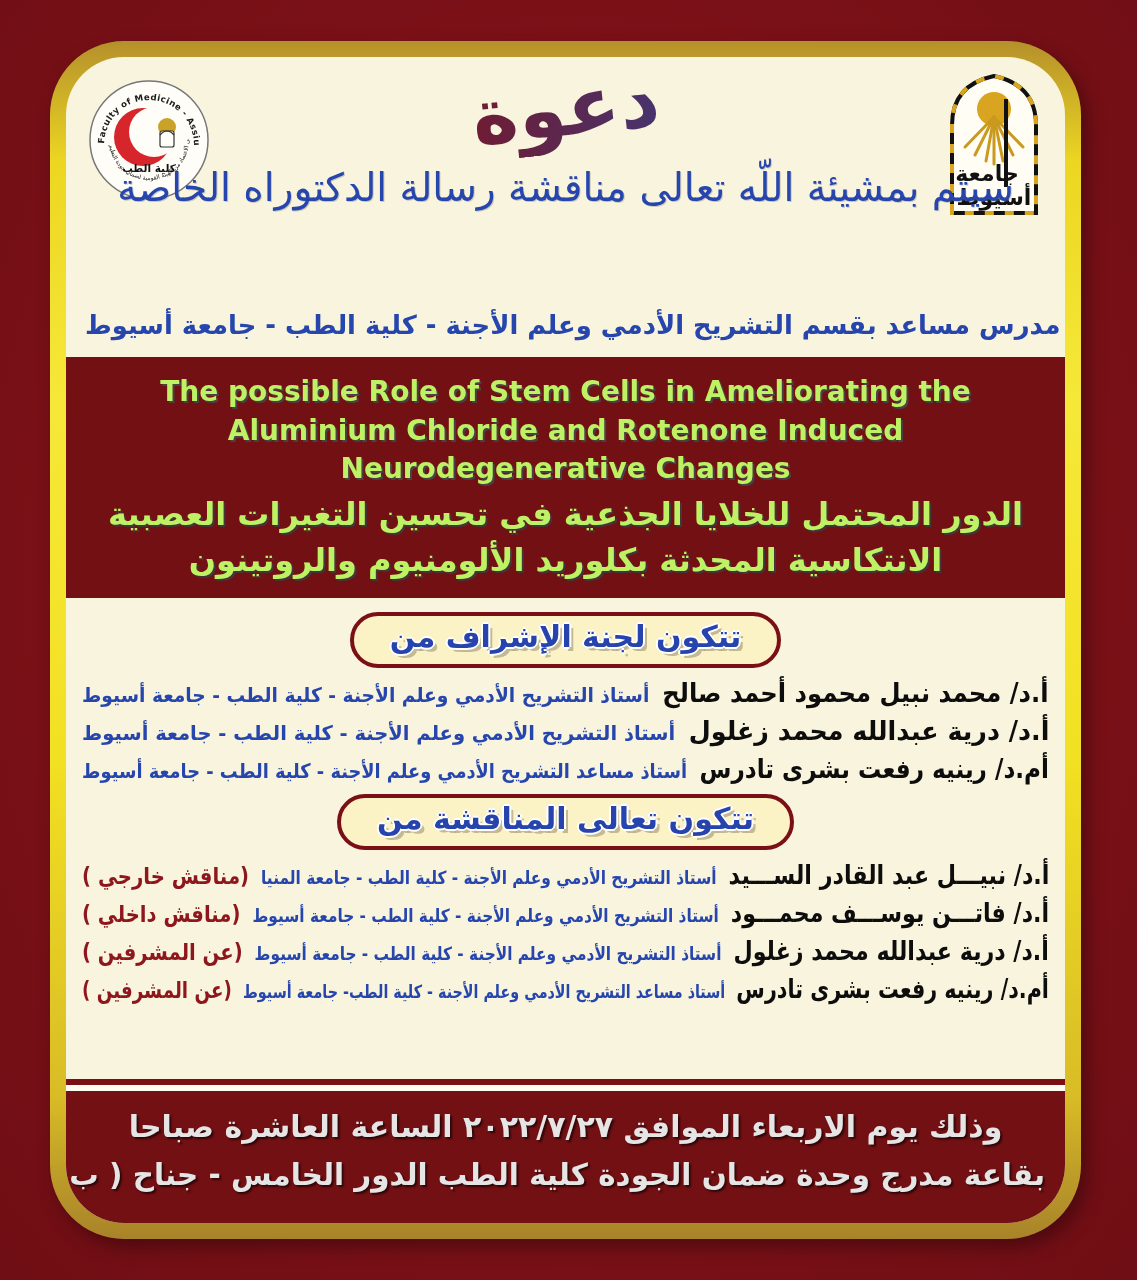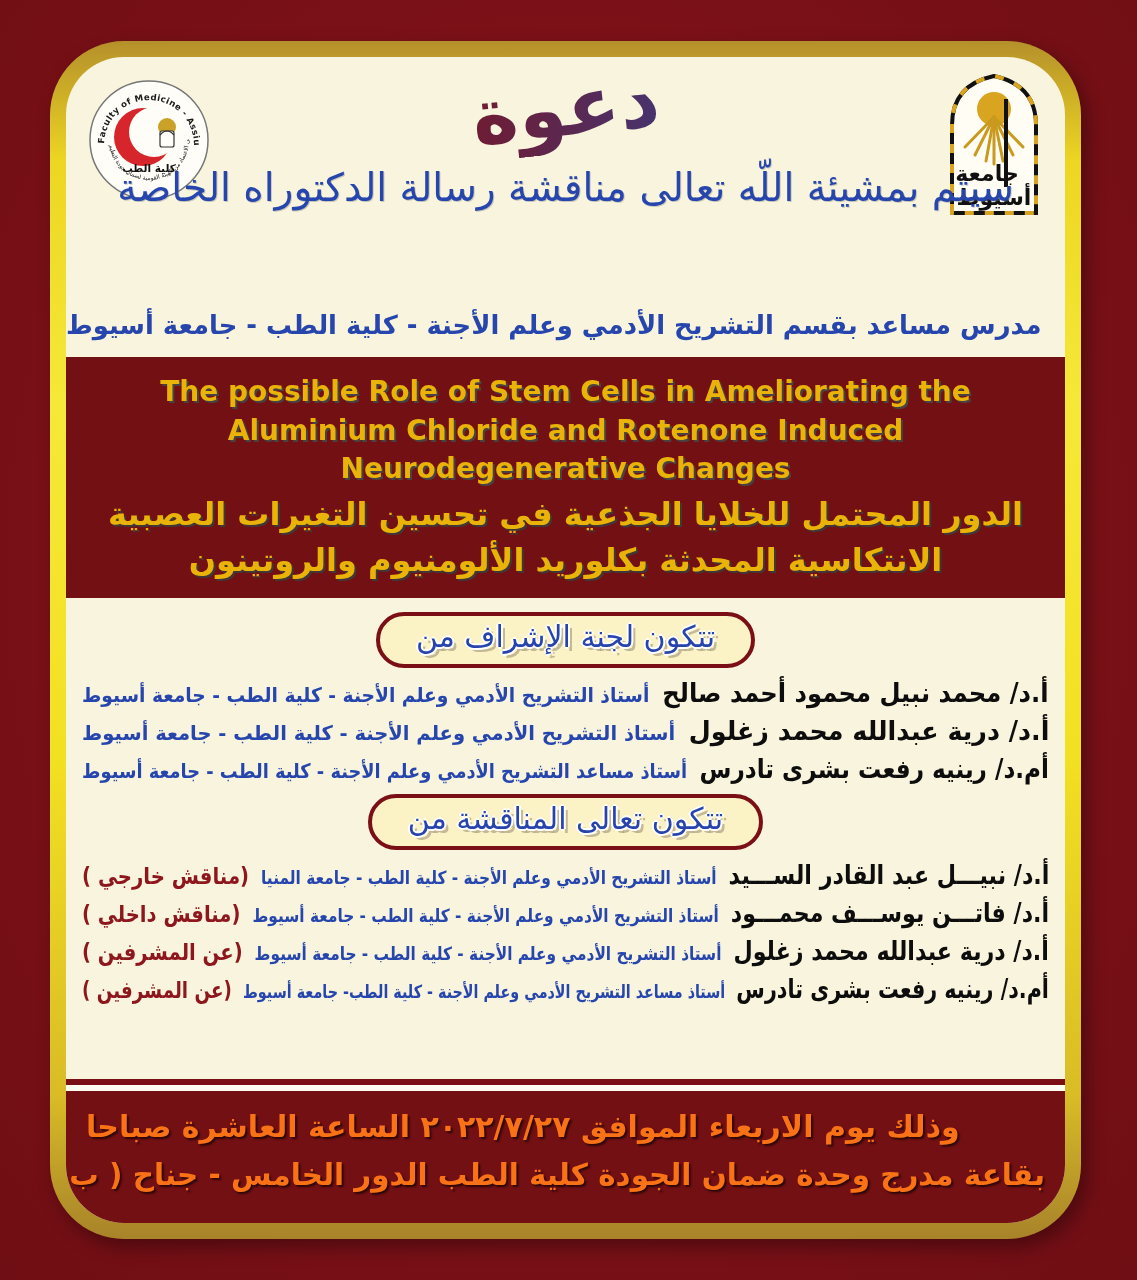--- a/index.html
+++ b/index.html
@@ -40,62 +40,62 @@
     color:#2646ae; font-weight:normal; font-size:39px; white-space:nowrap;
     text-shadow:1px 1px 0 rgba(120,120,120,.35);
   }
   .name-line {
     position:absolute; top:152px; left:0; right:0; text-align:center;
     color:#8e161d; white-space:nowrap; direction:rtl;
   }
   .name-prefix { font-size:33px; font-weight:bold; }
   .name        { font-size:46px; font-weight:bold; text-shadow:1px 2px 0 rgba(90,40,40,.25); }
   .degree-row {
-    position:absolute; top:240px; left:12px; right:24px; height:56px;
-    display:flex; align-items:center;justify-content:flex-end;
+    position:absolute; top:240px; left:12px; right:8px; height:56px;
+    display:flex; align-items:center;
   }
   .degree {
     flex:1; text-align:center; color:#2646ae; font-weight:bold;
     font-size:26px; white-space:nowrap;
   }
   
   .band {
-    flex:none; background:#731013; color:#eab308; text-align:center;
+    flex:none; background:#731013; color:#bef264; text-align:center;
     padding:16px 20px 14px;
   }
   .title-en {
     font-weight:bold; font-size:28px; line-height:1.38; max-width:930px;
     margin:0 auto; text-shadow:2px 2px 0 rgba(70,70,70,.95);
   }
   .title-ar {
     direction:rtl; font-weight:bold; font-size:32px; line-height:1.45;
     max-width:950px; margin:2px auto 0; text-shadow:2px 2px 0 rgba(60,60,60,.9);
   }
   
   .committees { flex:1; padding:4px 16px 0; direction:rtl; overflow:hidden; }
   .section-badge {
     width:fit-content; margin:10px auto 10px; background:#fbf2c6;
     border:4px solid #7a1016; border-radius:999px; padding:3px 36px 10px;
-    color:#2744ad; font-size:30px; font-weight:normal; white-space:nowrap;
+    color:#2744ad; font-size:30px; font-weight:bold; white-space:nowrap;
     text-shadow:-2px 0 #fff, 2px 0 #fff, 0 -2px #fff, 0 2px #fff, 4px 4px 0 rgba(150,140,110,.55);
   }
   .member-row { margin:8px 0; }
   .row-inner {
     display:flex; justify-content:space-between; align-items:baseline;
     gap:14px; min-width:100%; width:max-content; white-space:nowrap;
   }
   .member-name  { color:#0d0d0d; font-size:26px; font-weight:bold; }
   .member-affil { color:#2646ae; font-size:20px; font-weight:bold; }
   .disc .member-affil { font-size:18px; }
   .member-role  { color:#8e161d; font-size:23px; font-weight:bold; }
   
   .sep-rule { flex:none; height:6px; background:#7a1016; }
   .sep-gap  { flex:none; height:6px; background:#fffdf2; }
   .bottom {
-    flex:none; background:#731013; text-align:left; color:#f97316;
+    flex:none; background:#731013; text-align:center; color:#e5e5e5;
     direction:rtl; padding:12px 20px 24px;
   }
   .bottom-line {
     font-size:30px; font-weight:bold; line-height:1.6; white-space:nowrap;
     text-shadow:2px 2px 2px rgba(0,0,0,.6);
   }
   
   svg text { font-family:"DejaVu Sans", sans-serif; }
 </style>
 </head>

